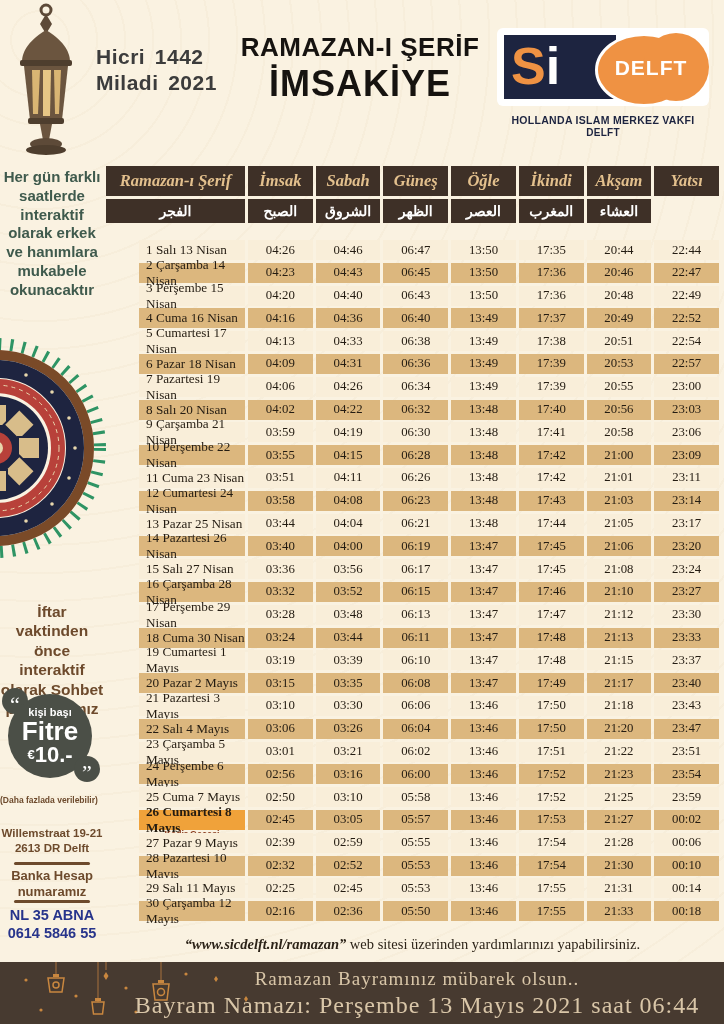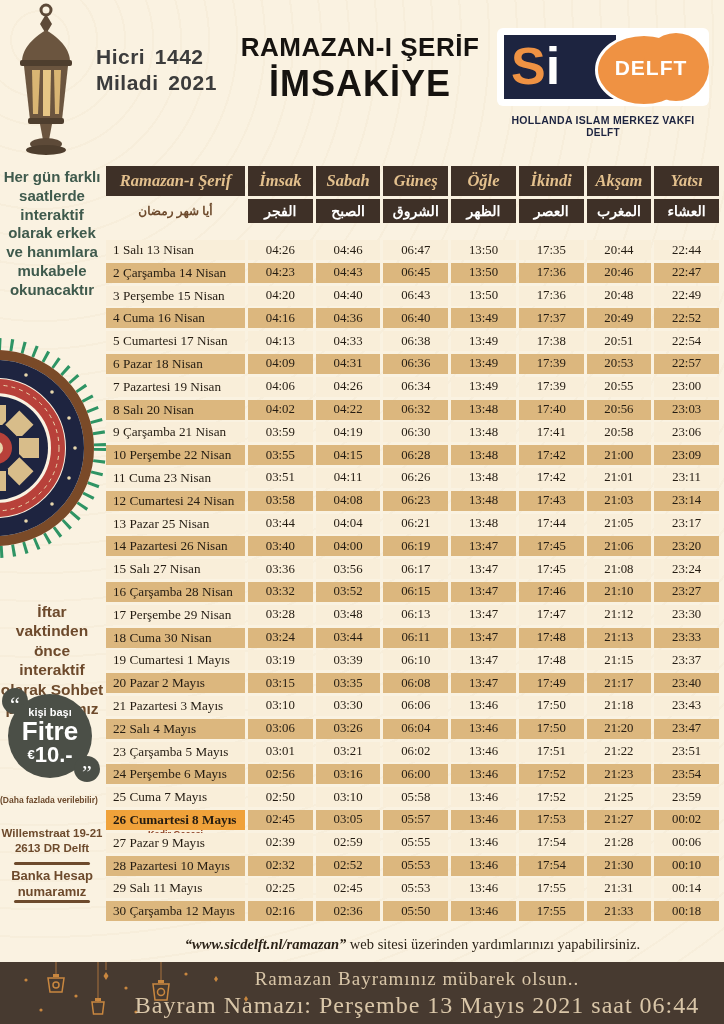--- a/index.html
+++ b/index.html
@@ -64,21 +64,21 @@
   .thead{row-gap:3px;}
   .th{background:var(--headerBg,#3e3027);color:#e3c08d;height:30px;display:flex;
       align-items:center;justify-content:center;font-family:"Liberation Serif",serif;
       font-style:italic;font-weight:bold;font-size:16.5px;}
   .ar{background:var(--headerBg,#3e3027);color:#ffffff;height:24px;display:flex;
       align-items:center;justify-content:center;font-size:14px;font-weight:bold;}
   .ar.first{background:transparent;color:#6d4a2c;font-size:12px;}
   .tbody{margin-top:17px;grid-auto-rows:20px;row-gap:2.8px;}
   .cell{display:flex;align-items:center;justify-content:center;
         font-family:"Liberation Serif",serif;font-size:12.8px;color:#241c12;}
-  .cell.date{justify-content:flex-start;padding-left:7px;font-size:13.2px;position:relative;}
+  .cell.date{justify-content:flex-start;padding-left:7px;font-size:13.2px;position:relative;margin-left:33px;}
   .cell.light{background:var(--rowLight,#f9eed9);}
   .cell.tan{background:var(--rowTan,#dcb77e);}
   .cell.kadir{background:var(--kadir,#f0a23a) !important;font-weight:bold;}
   .cell .note{position:absolute;left:0;right:0;top:19px;text-align:center;
         font-size:9px;color:#8a3c1e;font-weight:bold;font-family:"Liberation Sans",sans-serif;}
   .webnote{position:absolute;left:106px;top:936px;width:613px;text-align:center;
         font-family:"Liberation Serif",serif;font-size:14.5px;color:#2c2318;}
   .webnote .url{font-style:italic;font-weight:bold;}
 
   
@@ -197,32 +197,35 @@
   <div class="addr">
     <div>Willemstraat 19-21</div>
     <div>2613 DR Delft</div>
   </div>
   <div class="sep sep1"></div>
   <div class="bank-label">
     <div>Banka Hesap</div>
     <div>numaramız</div>
   </div>
   <div class="sep sep2"></div>
+  <div class="bank-num">
+    <div>NL 35 ABNA</div>
+    <div>0614 5846 55</div>
+  </div>
 
   <div class="tbl">
     <div class="thead" id="thead">
         <div class="th">Ramazan-ı Şerif</div>
         <div class="th">İmsak</div>
         <div class="th">Sabah</div>
         <div class="th">Güneş</div>
         <div class="th">Öğle</div>
         <div class="th">İkindi</div>
         <div class="th">Akşam</div>
         <div class="th">Yatsı</div>
-        <div class="ar first">أيا شهر رمضان</div>
         <div class="ar">الفجر</div>
         <div class="ar">الصبح</div>
         <div class="ar">الشروق</div>
         <div class="ar">الظهر</div>
         <div class="ar">العصر</div>
         <div class="ar">المغرب</div>
         <div class="ar">العشاء</div>
       </div>
     <div class="tbody" id="tbody">
         <div class="cell date light">1 Salı 13 Nisan</div>

